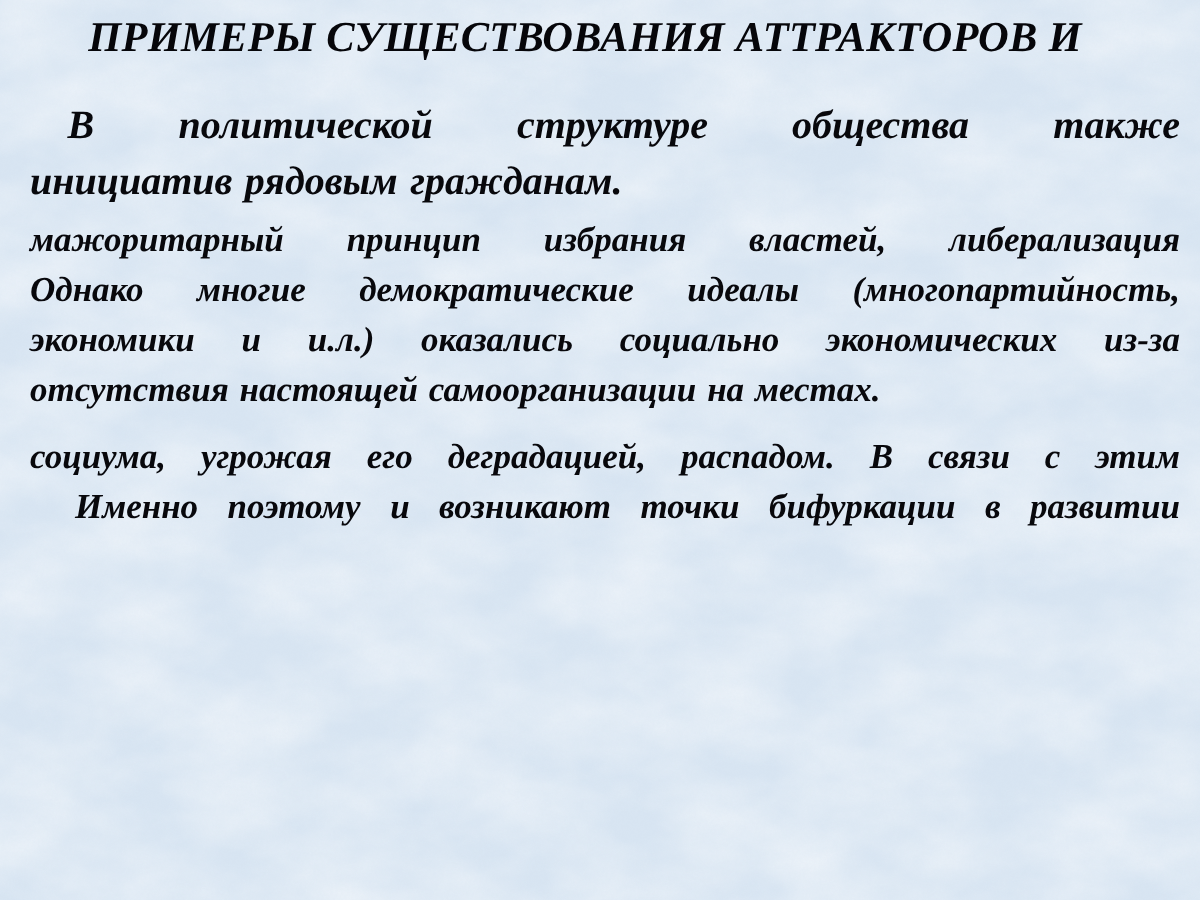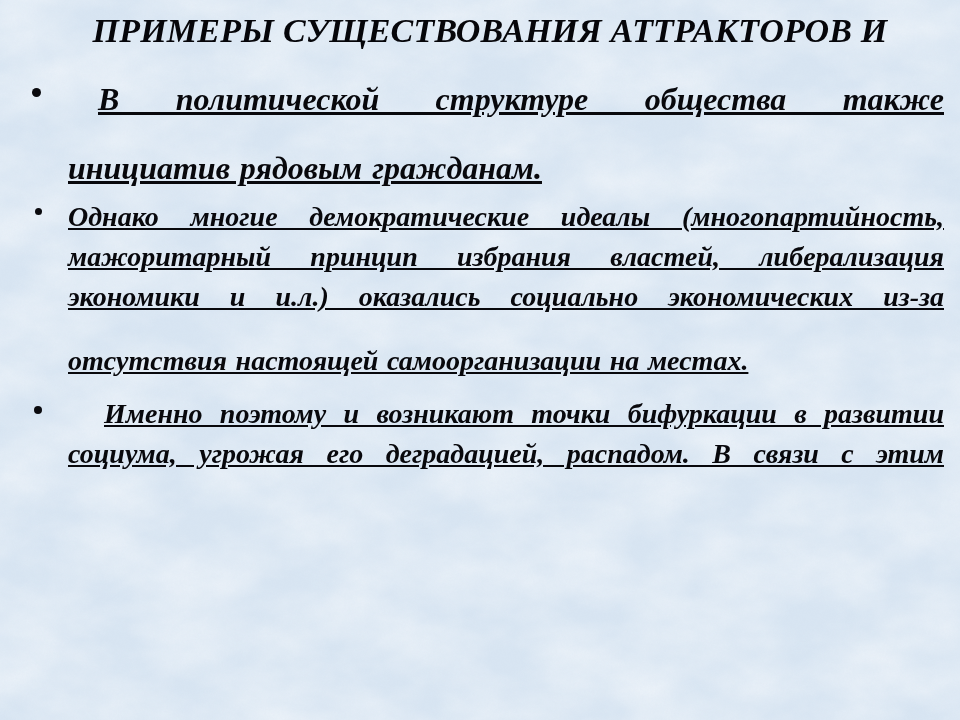--- a/index.html
+++ b/index.html
@@ -18,54 +18,52 @@
     position: absolute;
     left: 0; top: 0;
     width: 960px; height: 720px;
     z-index: 0;
   }
   .slide {
     position: absolute;
     left: 0; top: 0;
     width: 960px; height: 720px;
     box-sizing: border-box;
-    padding: 8px 16px 0 68px;
+    padding: 8px 16px 0 24px;
     z-index: 1;
   }
   .slide-title {
     position: relative;
     left: -16px;
     margin: 2px 0 0 0;
     text-align: center;
     font-size: 34px;
     line-height: 42px;
     font-weight: bold;
     font-style: italic;
     color: #06060a;
     letter-spacing: 0.2px;
   }
   .para {
     position: relative;
     font-weight: bold;
     font-style: italic;
     color: #08080c;
     word-spacing: 0.06em;
-    text-decoration: underline;
   }
   .p1 { font-size: 32px; line-height: 45px; margin-top: 25px; }
   .p2 { font-size: 28px; line-height: 40px; margin-top: 6px;  }
   .p3 { font-size: 28px; line-height: 40px; margin-top: 13px; }
   .jline {
     text-align: justify;
     text-align-last: justify;
   }
   .lastline {
     text-align: left;
     text-align-last: left;
-    margin-top: 24px;
   }
   .indent-p1 { padding-left: 30px; }
   .indent-p3 { padding-left: 36px; }
   .dot {
     position: absolute;
     background: #0a0a0e;
     border-radius: 50%;
   }
   .p1 .dot { left: -36px; top: 11px; width: 9px; height: 9px; }
   .p2 .dot { left: -33px; top: 11px; width: 7px; height: 7px; }
@@ -97,25 +95,25 @@
   </h1>
 
   <div class="para p1">
     <span class="dot"></span>
     <div class="jline indent-p1">В политической структуре общества также</div>
     <div class="lastline">инициатив рядовым гражданам.</div>
   </div>
 
   <div class="para p2">
     <span class="dot"></span>
+    <div class="jline">мажоритарный принцип избрания властей, либерализация</div>
     <div class="jline">Однако многие демократические идеалы (многопартийность,</div>
-    <div class="jline">мажоритарный принцип избрания властей, либерализация</div>
     <div class="jline">экономики и и.л.) оказались социально экономических из-за</div>
     <div class="lastline">отсутствия настоящей самоорганизации на местах.</div>
   </div>
 
   <div class="para p3">
     <span class="dot"></span>
+    <div class="jline">социума, угрожая его деградацией, распадом. В связи с этим</div>
     <div class="jline indent-p3">Именно поэтому и возникают точки бифуркации в развитии</div>
-    <div class="jline">социума, угрожая его деградацией, распадом. В связи с этим</div>
   </div>
 
 </div>
 
 </body></html>

